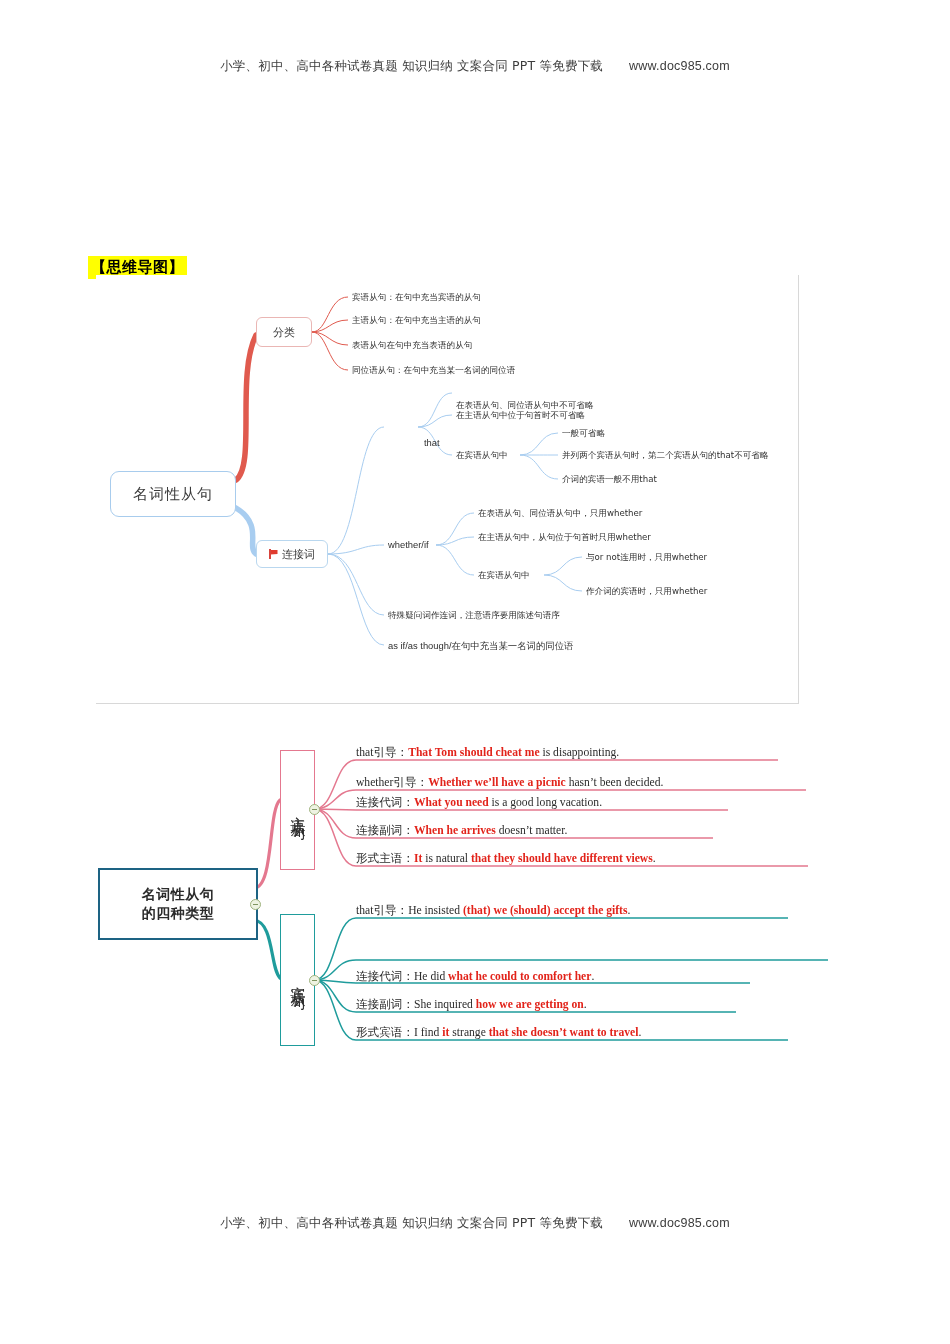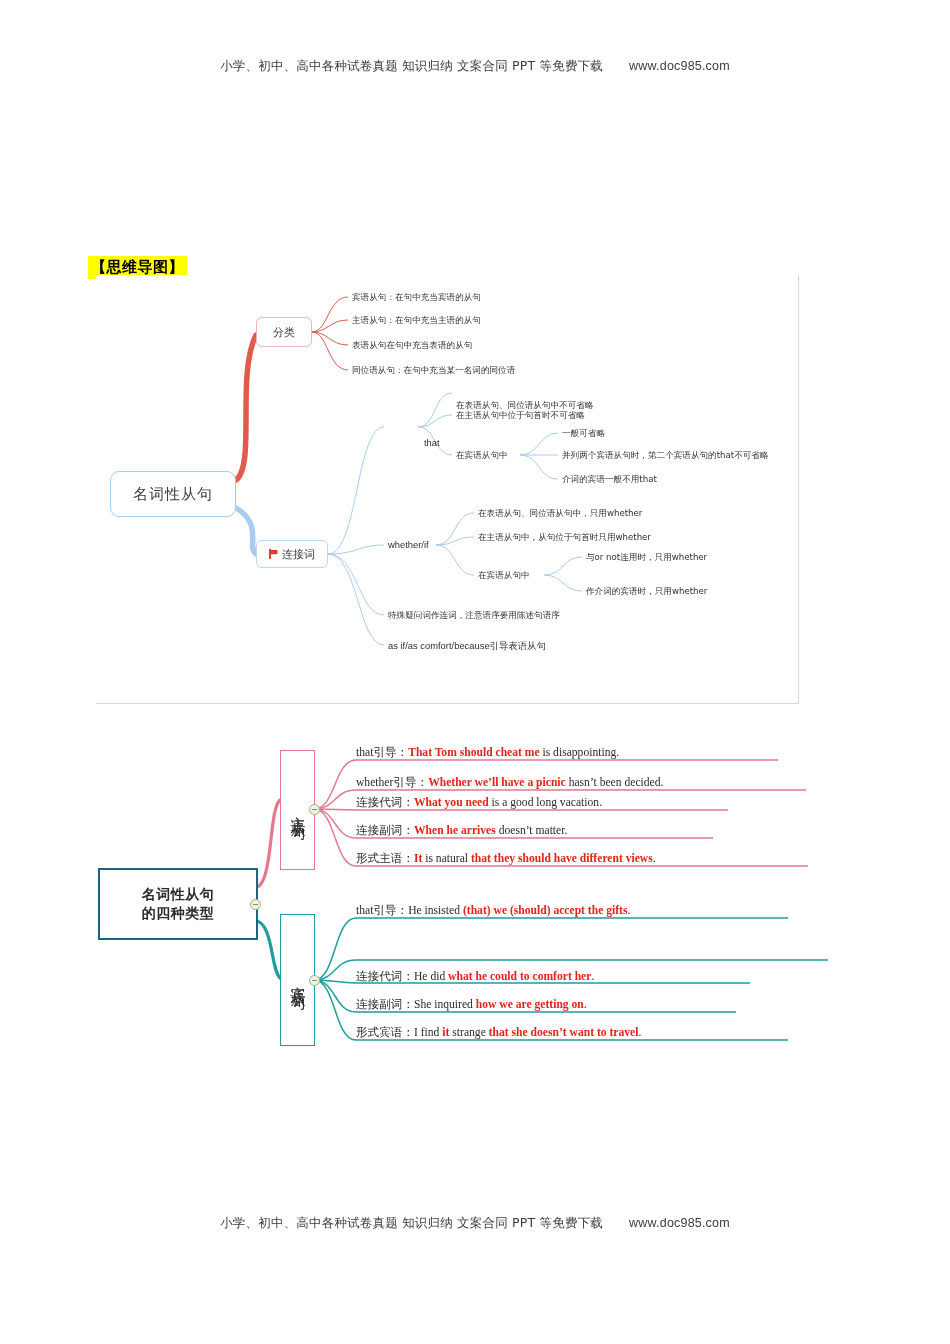--- a/index.html
+++ b/index.html
@@ -193,21 +193,21 @@
     <div class="leaf" style="left:466px;top:200px;">介词的宾语一般不用that</div>
 
     <div class="leaf en" style="left:292px;top:265px;">whether/if</div>
     <div class="leaf" style="left:382px;top:234px;">在表语从句、同位语从句中，只用whether</div>
     <div class="leaf" style="left:382px;top:258px;">在主语从句中，从句位于句首时只用whether</div>
     <div class="leaf" style="left:382px;top:296px;">在宾语从句中</div>
     <div class="leaf" style="left:490px;top:278px;">与or not连用时，只用whether</div>
     <div class="leaf" style="left:490px;top:312px;">作介词的宾语时，只用whether</div>
 
     <div class="leaf" style="left:292px;top:336px;">特殊疑问词作连词，注意语序要用陈述句语序</div>
-    <div class="leaf en" style="left:292px;top:366px;">as if/as comfort/because引导表语从句</div>
+    <div class="leaf en" style="left:292px;top:366px;">as if/as though/在句中充当某一名词的同位语</div>
   </div>
 
   <div id="map2">
     <svg class="links2" viewBox="0 0 740 345">
 
       <path d="M166,150 C186,150 180,72 192,62" stroke="#e4788f" stroke-width="3.2" fill="none" stroke-linecap="round"></path>
 
       <path d="M166,182 C186,184 182,230 192,240" stroke="#1f9c9c" stroke-width="3.2" fill="none" stroke-linecap="round"></path>
 
       <path d="M226,71 C248,71 246,22 268,22 L690,22" stroke="#e4788f" stroke-width="1.5" fill="none"></path>

